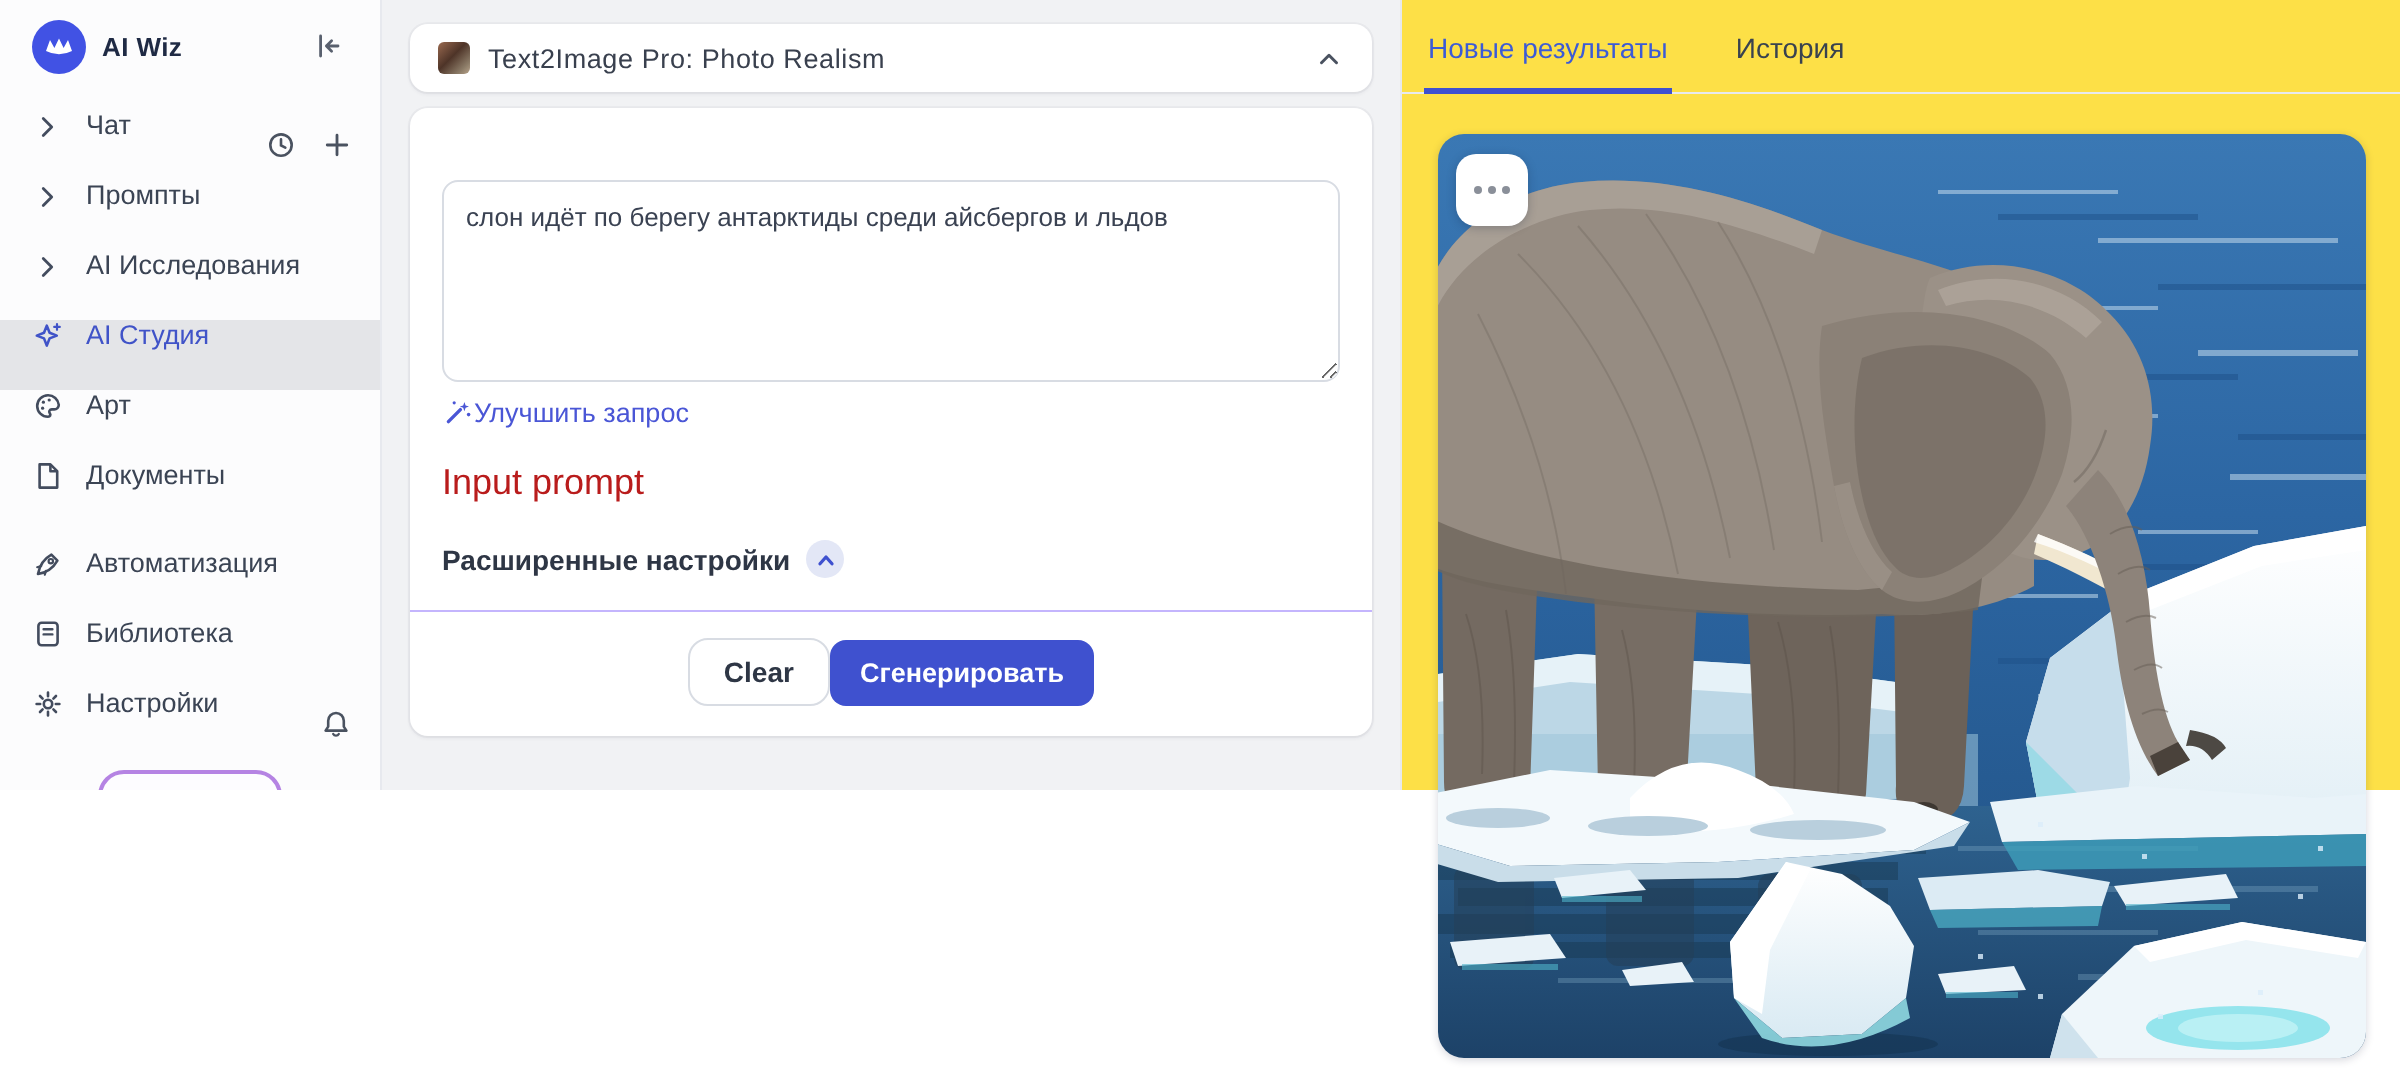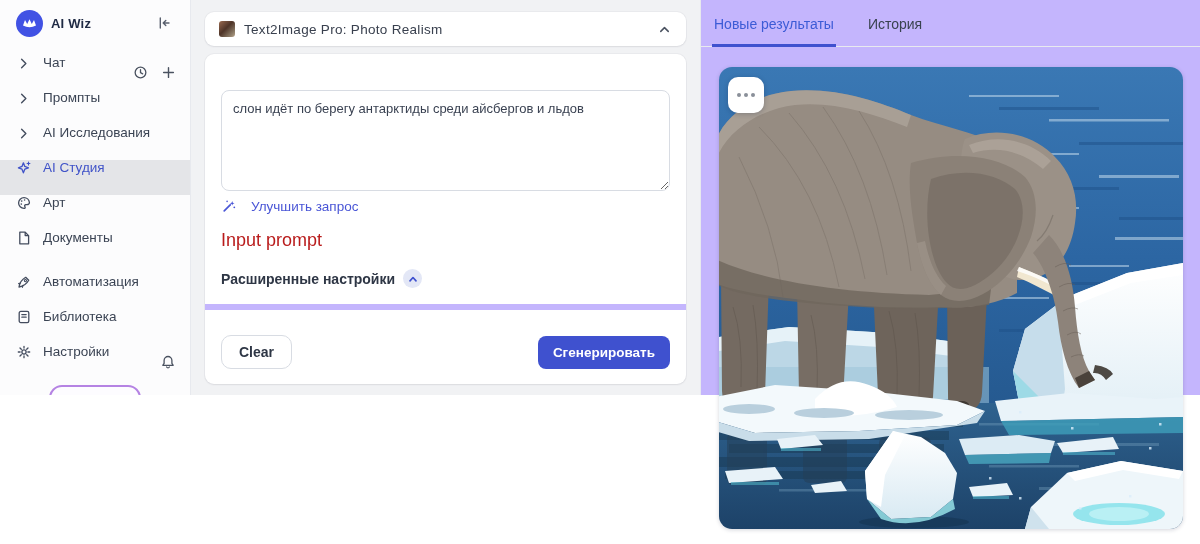--- a/index.html
+++ b/index.html
@@ -57,49 +57,49 @@
   .form-card { padding:16px 16px 0; }
   .prompt-label { font-size:14px; font-weight:700; color:#2e3645; }
   .req { color:#e5484d; margin-left:3px; }
   textarea.prompt {
     width:100%; height:101px; margin-top:20px; display:block;
     border:1px solid #d8dce3; border-radius:8px; padding:9px 11px;
     font:13px/1.4 "Liberation Sans","DejaVu Sans",sans-serif; color:#3a4252;
     resize:vertical; outline:none; background:#fff;
   }
   .improve {
-    display:inline-flex; align-items:center; gap:14px; margin-top:7px;
+    display:inline-flex; align-items:center; gap:0; margin-top:7px;
     color:#4a56d6; font-size:13.5px; cursor:pointer;
   }
   .helper { color:#b91c1c; font-size:18px; margin-top:12px; }
   .advanced {
     display:flex; align-items:center; gap:8px; margin-top:18px;
     font-size:14px; font-weight:700; color:#2e3645; cursor:pointer; width:fit-content;
   }
   .adv-badge {
     width:19px; height:19px; border-radius:50%; background:#e3e7f6;
     display:flex; align-items:center; justify-content:center; color:#3f51cf;
   }
   .form-footer {
-    border-top:6px solid #c4b5fd; margin:16px -16px 0; padding:25px 16px 15px;
-    display:flex; justify-content:space-between; align-items:center;
+    border-top:1px solid #c4b5fd; margin:16px -16px 0; padding:13px 16px 15px;
+    display:flex; justify-content:center; align-items:center;
   }
   .btn-clear {
     background:#fff; border:1px solid #d8dce3; border-radius:10px;
     padding:8px 17px; font-size:14px; font-weight:700; color:#2e3645; cursor:pointer;
     font-family:inherit;
   }
   .btn-generate {
     background:#3f51cf; border:none; border-radius:8px;
     padding:9px 15px; font-size:13.5px; font-weight:700; color:#fff; cursor:pointer;
     font-family:inherit;
   }
 
   
-  .right { flex:1; background:#c4b5fd; border-left:1px solid #e7e9ee; display:flex; flex-direction:column; }
+  .right { flex:1; background:#fde047; border-left:1px solid #e7e9ee; display:flex; flex-direction:column; }
   .tabs { display:flex; gap:30px; padding-left:11px; border-bottom:1px solid #e8eaef; }
   .tab {
     padding:16px 2px 12px; font-size:14px; color:#39424f; cursor:pointer;
     border-bottom:3px solid transparent; margin-bottom:-1px;
   }
   .tab.active { color:#3c5bd6; border-bottom-color:#3f51cf; }
   .result-wrap { padding:20px 18px 0; }
   .result-img {
     width:464px; height:462px; border-radius:13px; overflow:hidden; position:relative;
     box-shadow:0 1px 4px rgba(20,30,60,.18); cursor:pointer;

